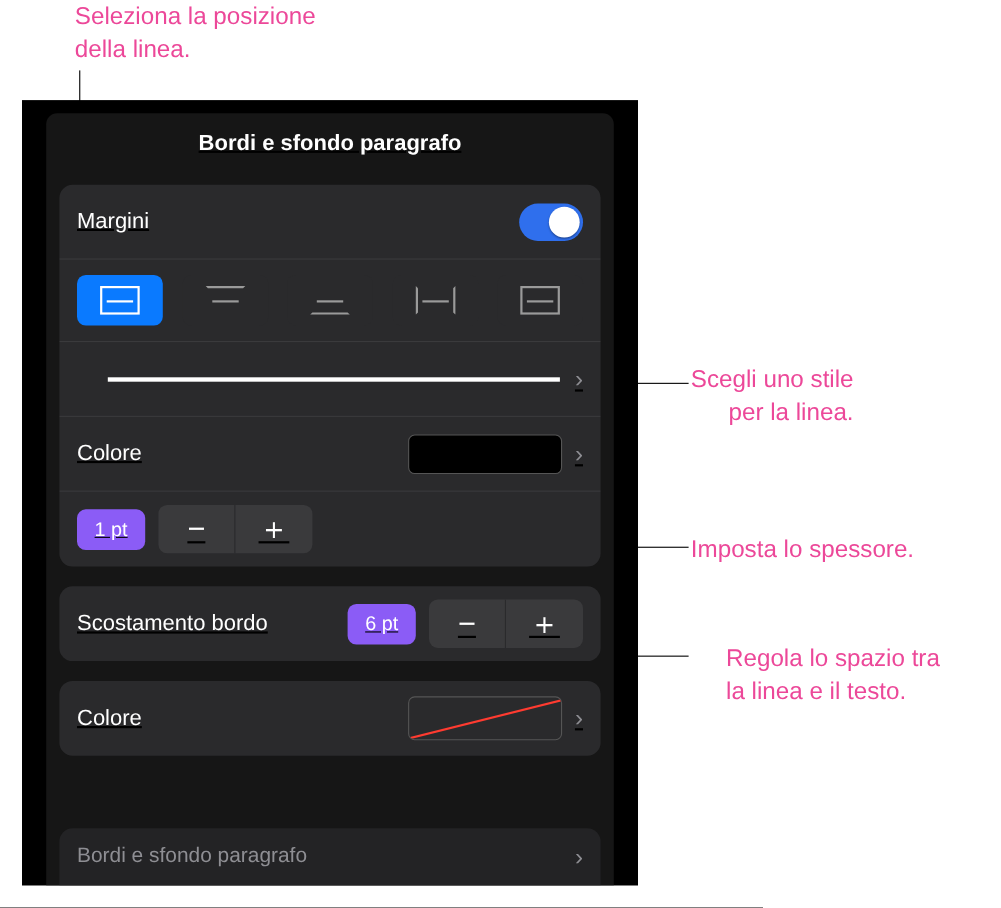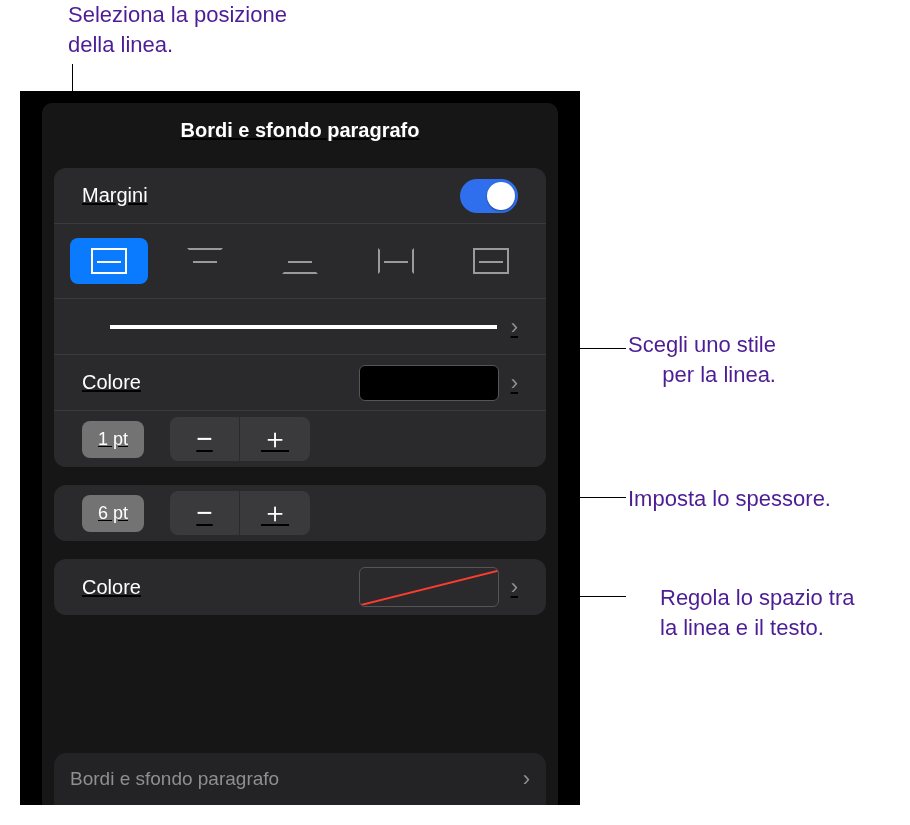--- a/index.html
+++ b/index.html
@@ -7,21 +7,21 @@
     width: 910px;
     height: 825px;
     background: #ffffff;
     font-family: -apple-system, "Helvetica Neue", Arial, sans-serif;
     position: relative;
     overflow: hidden;
   }
   .callout {
     position: absolute;
     font-size: 22px;
-    color: #4c1d95;
+    color: #ec4899;
     line-height: 1.35;
     white-space: pre-line;
   }
   .callout-line {
     position: absolute;
     height: 1px;
     background: #000;
   }
   .panel-wrapper {
     position: absolute;
@@ -50,22 +50,22 @@
   }
   .section {
     background: #2a2a2c;
     border-radius: 12px;
     margin: 6px 12px 18px 12px;
     overflow: hidden;
   }
   .row {
     display: flex;
     align-items: center;
-    height: 56px;
-    padding: 0 28px;
+    height: 68px;
+    padding: 0 16px;
     border-bottom: 1px solid #3a3a3c;
     color: #fff;
     font-size: 20px;
   }
   .row:last-child { border-bottom: none; }
   .row .label { flex: 1; }
   .toggle {
     width: 58px; height: 34px;
     background: #2f6fed;
     border-radius: 17px;
@@ -124,26 +124,26 @@
   }
   .color-swatch {
     width: 140px; height: 36px;
     background: #000;
     border: 1px solid #555;
     border-radius: 6px;
     flex-shrink: 0;
     margin-right: 12px;
   }
   .value-box {
-    background: #737373;
+    background: #8b5cf6;
     border-radius: 8px;
     padding: 8px 16px;
     color: #fff;
     font-size: 18px;
-    margin-right: 26px;
+    margin-right: 12px;
     flex-shrink: 0;
     text-align:center;
   }
   .stepper {
     display: flex;
     background: #3a3a3c;
     border-radius: 8px;
     overflow: hidden;
     flex-shrink: 0;
   }
@@ -263,20 +263,21 @@
         <div class="value-box">1 pt</div>
         <div class="stepper">
           <button>−</button>
           <button>＋</button>
         </div>
       </div>
     </div>
 
     <div class="section">
       <div class="row">
+        <div class="label">Scostamento bordo</div>
         <div class="value-box">6 pt</div>
         <div class="stepper">
           <button>−</button>
           <button>＋</button>
         </div>
       </div>
     </div>
 
     <div class="section">
       <div class="row">

